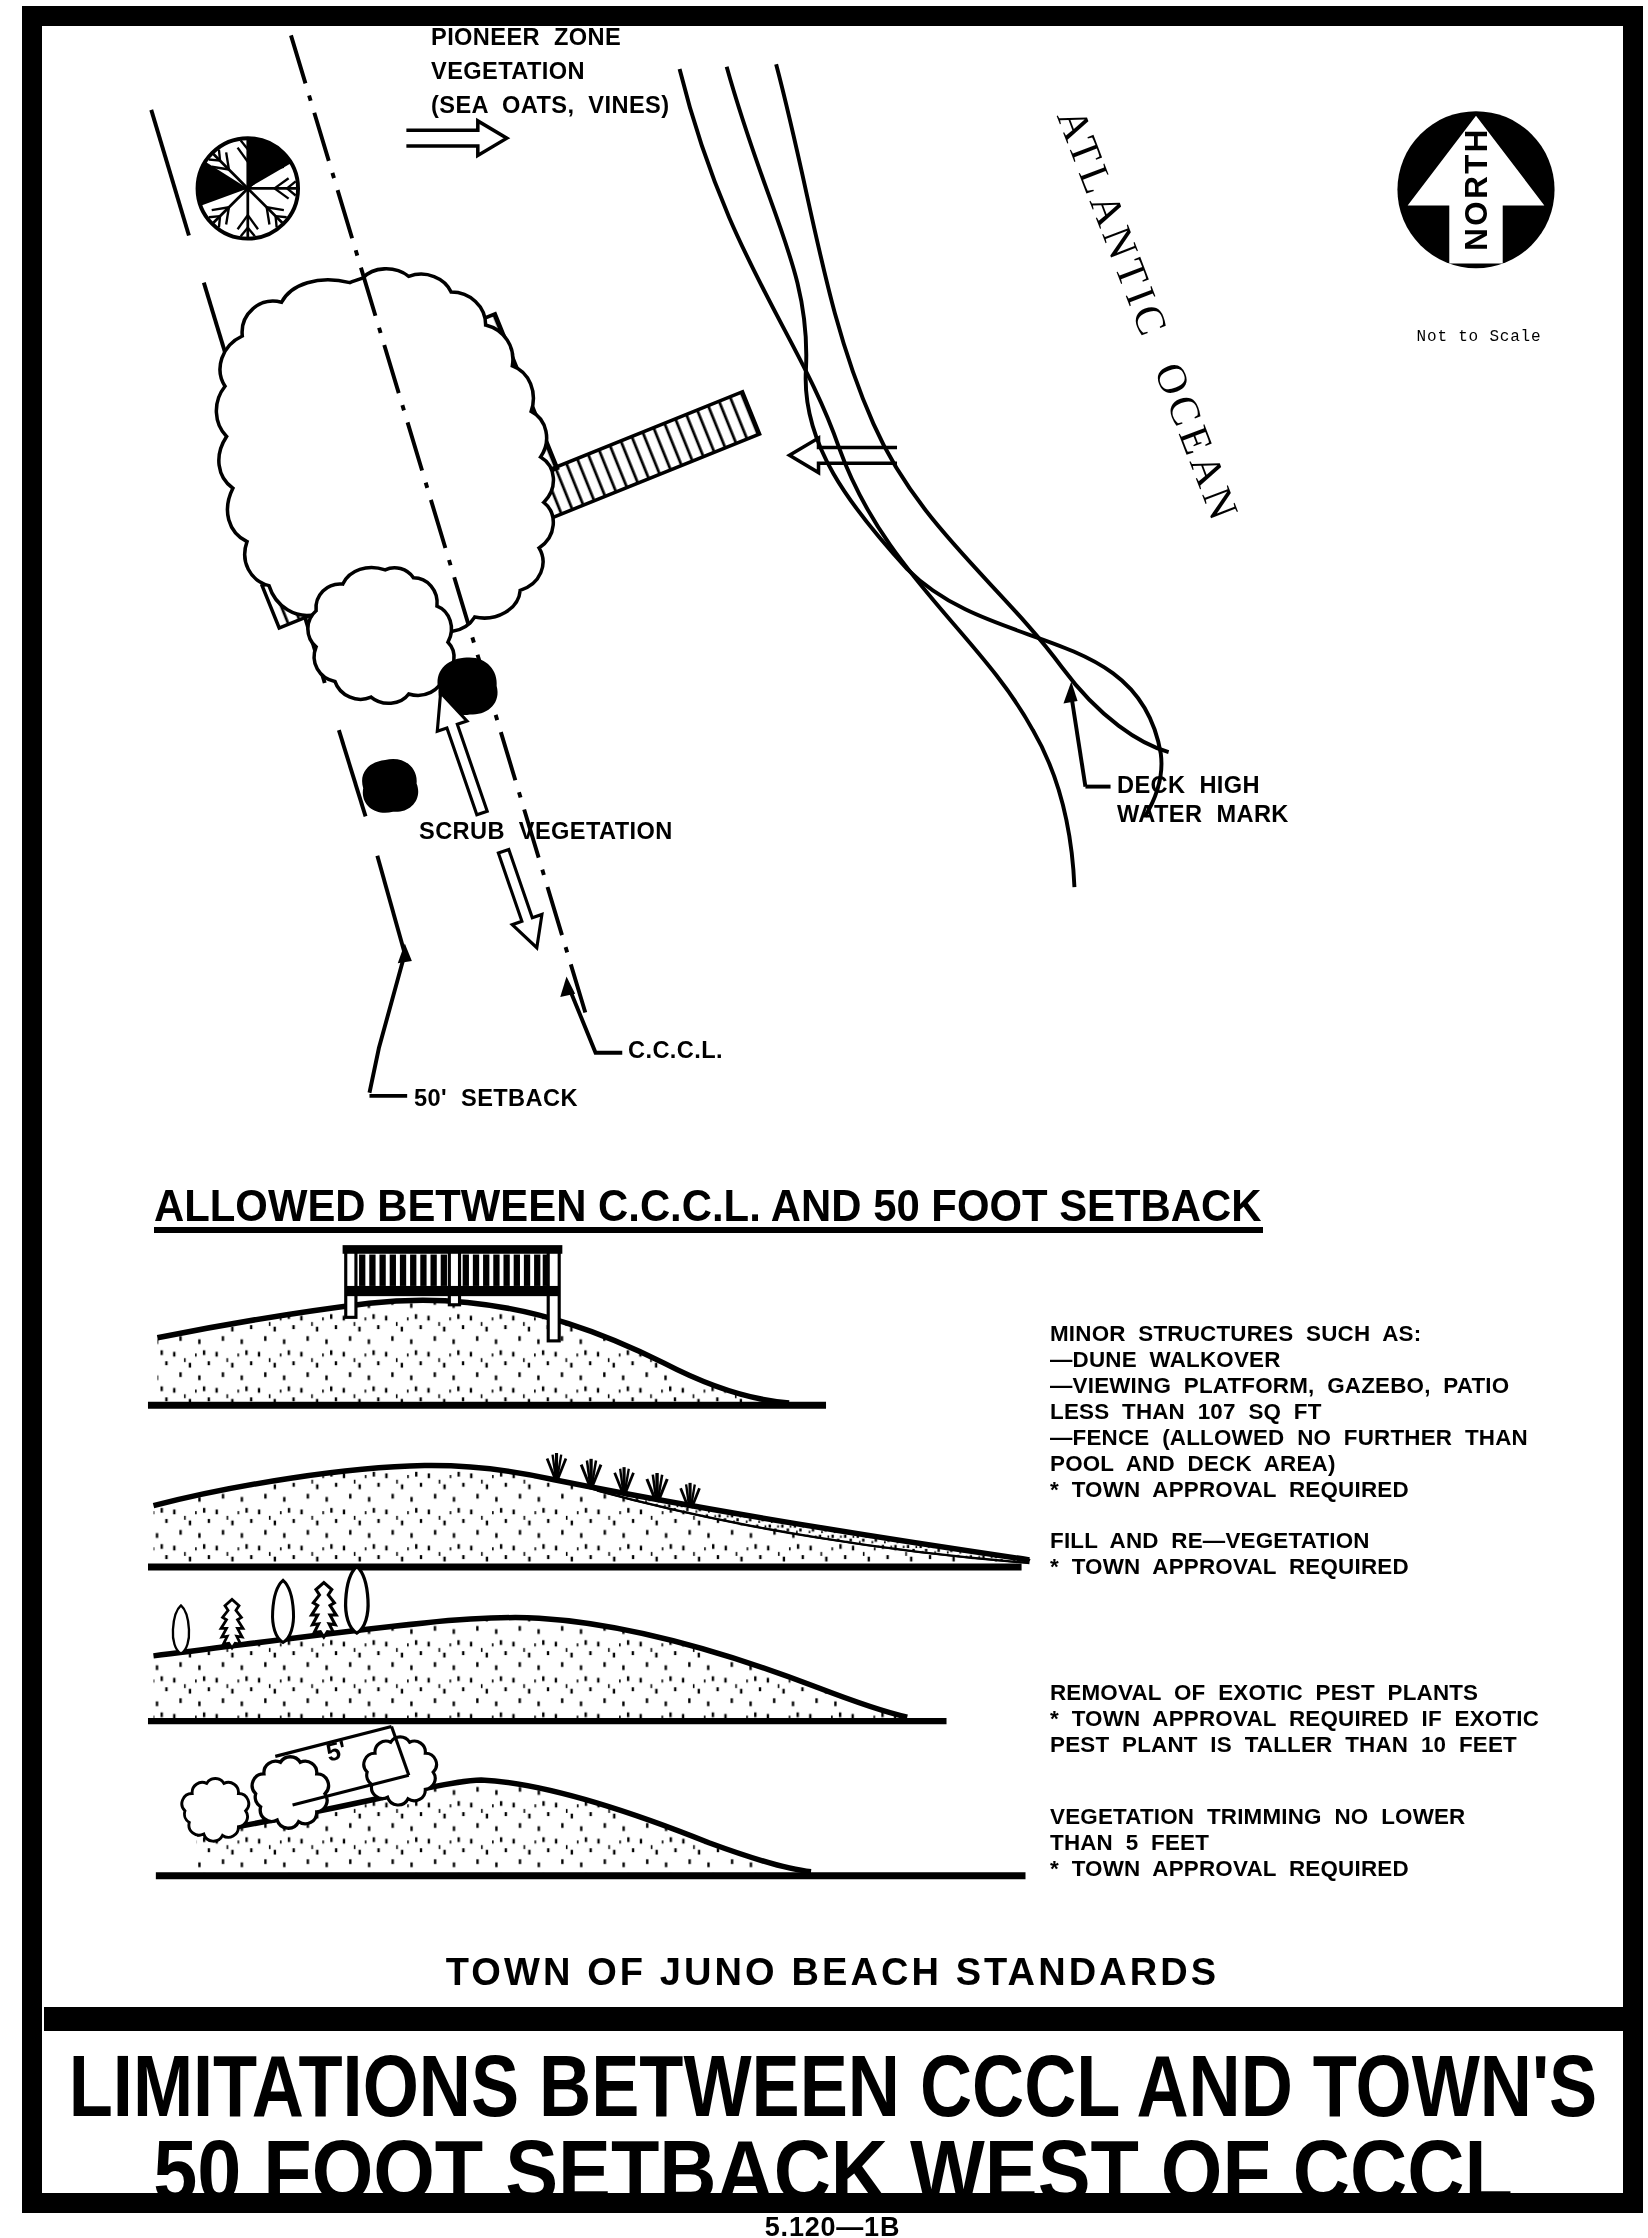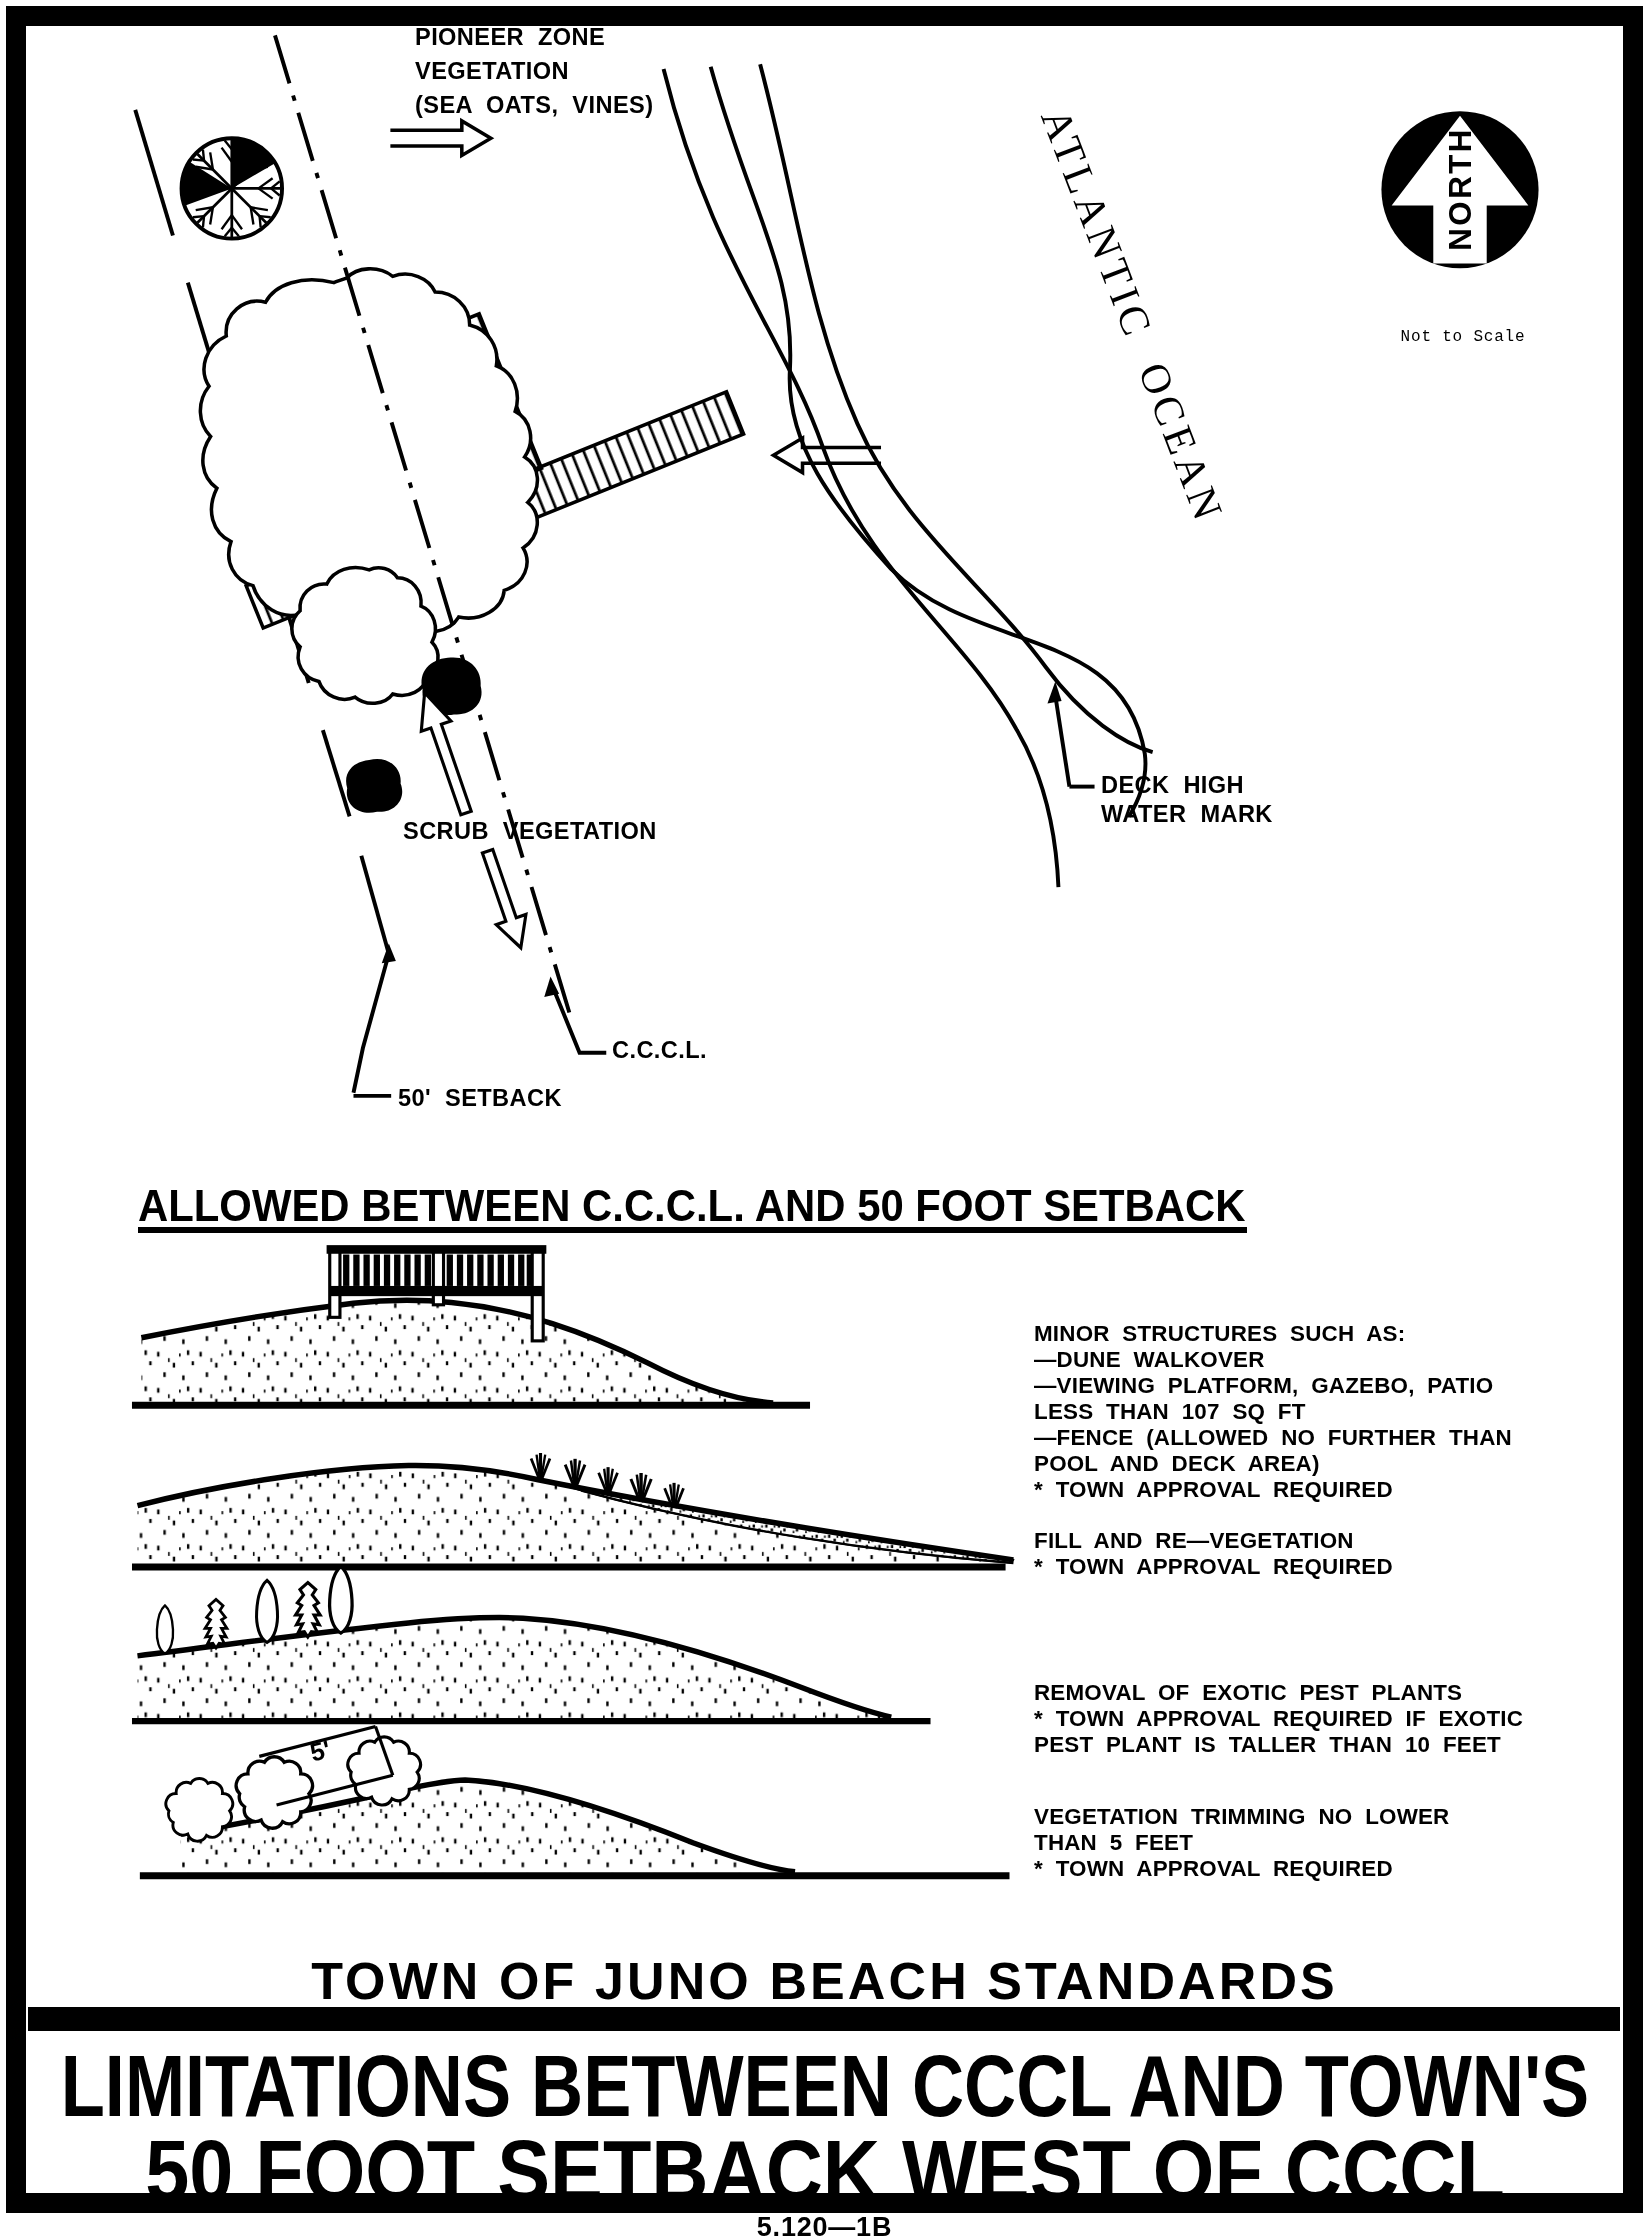--- a/index.html
+++ b/index.html
@@ -1,28 +1,28 @@
 <!DOCTYPE html>
 <html style="font-size:12.6px"><head>
 <meta charset="utf-8">
 <style>
   html,body{margin:0;padding:0;background:#fff;}
   body{width:1649px;height:2239px;position:relative;font-family:"Liberation Sans",sans-serif;color:#000;overflow:hidden;}
-  .sheet{position:absolute;inset:0;background:#fff;}
+  .sheet{position:absolute;inset:0;background:#fff;margin-left:16px;}
   .frame{position:absolute;left:6.3px;top:6.3px;right:6.3px;bottom:26px;border:20.4px solid #000;}
   .abs{position:absolute;}
   .lbl{position:absolute;font-weight:bold;font-size:23.6px;line-height:28px;word-spacing:7px;white-space:pre-line;letter-spacing:0.4px;}
   .pioneer{line-height:34px;}
   .ocean{position:absolute;left:1076px;top:102px;font-family:"Liberation Serif",serif;font-size:42px;letter-spacing:4.7px;word-spacing:14px;white-space:nowrap;transform:rotate(69deg);transform-origin:left top;font-weight:normal;}
   .nts{position:absolute;left:1365px;top:328px;width:196px;text-align:center;font-family:"Liberation Mono",monospace;font-size:16px;letter-spacing:0.8px;white-space:nowrap;}
   .heading{position:absolute;left:138px;top:1180px;font-weight:bold;font-size:45px;white-space:nowrap;transform:scaleX(0.93);transform-origin:left top;letter-spacing:0px;}
   .heading-underline{position:absolute;left:138px;top:1227px;width:1109px;height:6.3px;background:#000;}
   .txtcol{position:absolute;left:1034px;font-weight:bold;font-size:22.4px;line-height:26px;word-spacing:6.3px;white-space:pre-line;letter-spacing:0.2px;}
   .footnote{position:absolute;left:101px;top:1899px;font-weight:bold;font-size:23.6px;line-height:29px;word-spacing:6.3px;white-space:pre-line;letter-spacing:0.2px;}
-  .standards{position:absolute;left:50%;top:1951px;transform:translateX(-50%);font-weight:bold;font-size:52px;letter-spacing:3.1px;white-space:nowrap;}
+  .standards{position:absolute;left:50%;top:1951px;transform:translateX(-50%);font-weight:bold;font-size:38px;letter-spacing:3.1px;white-space:nowrap;}
   .sepbar{position:absolute;left:28px;top:2007px;width:1592px;height:24px;background:#000;}
   .title1{position:absolute;left:50%;top:2035px;transform:translateX(-50%) scaleX(0.82);font-weight:bold;font-size:88px;white-space:nowrap;letter-spacing:0px;}
   .title2{position:absolute;left:50%;top:2120px;transform:translateX(-50%) scaleX(0.90);font-weight:bold;font-size:88px;white-space:nowrap;}
   .sheetnum{position:absolute;left:50%;top:2212px;transform:translateX(-50%);font-weight:bold;font-size:27px;letter-spacing:0.8px;}
   svg{position:absolute;overflow:visible;}
   svg *{vector-effect:none;}
 </style>
 </head>
 <body>
 

